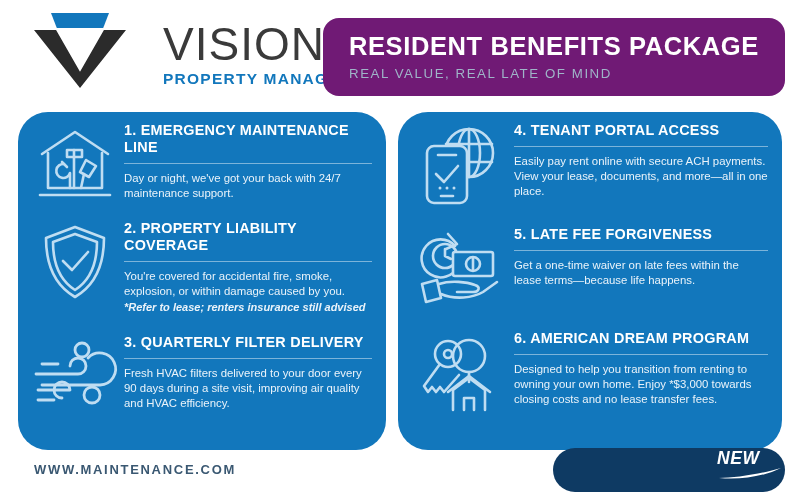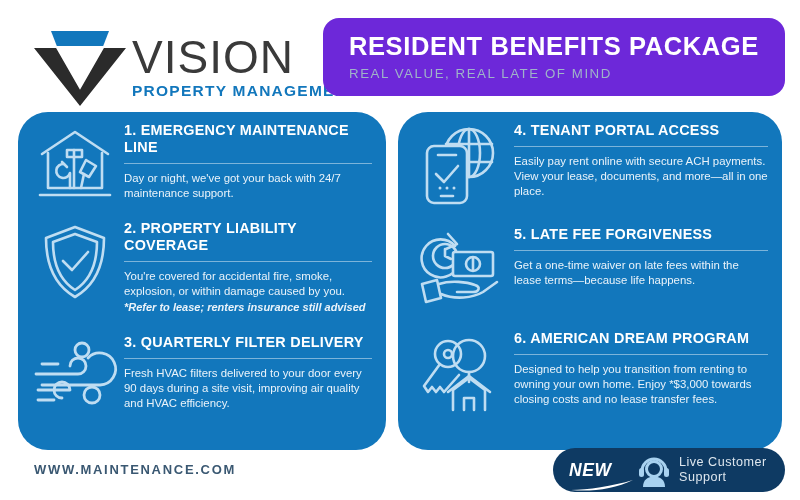--- a/index.html
+++ b/index.html
@@ -6,21 +6,21 @@
   html, body {
     width: 800px; height: 500px;
     background: #ffffff;
     font-family: "Liberation Sans", sans-serif;
     overflow: hidden;
   }
   .page { position: relative; width: 800px; height: 500px; background: #ffffff; }
 
   
   .header { position: absolute; left: 0; top: 0; width: 800px; height: 100px; }
-  .logo-wrap { position: absolute; left: 34px; top: 30px; display: flex; align-items: center; }
+  .logo-wrap { position: absolute; left: 34px; top: 12px; display: flex; align-items: flex-end; gap: 31px; }
   .logo-mark { position: relative; width: 92px; height: 76px; }
   .logo-bar {
     position: absolute; left: 17px; top: 1px; width: 58px; height: 15px;
     background: #1277BC;
     clip-path: polygon(0% 0%, 100% 0%, 90% 100%, 10% 100%);
   }
   .logo-v {
     position: absolute; left: 0px; top: 18px; width: 92px; height: 58px;
     background: #2B2B2B;
     clip-path: polygon(0% 0%, 24% 0%, 50% 72%, 76% 0%, 100% 0%, 50% 100%);
@@ -30,21 +30,21 @@
     font-size: 46px; font-weight: 400; letter-spacing: 1px; color: #3A3A3A;
     line-height: 0.95; font-family: "Liberation Sans", sans-serif;
   }
   .logo-sub {
     font-size: 15.5px; font-weight: 700; letter-spacing: 1.25px; color: #1277BC;
     margin-top: 3px;
   }
 
   .banner {
     position: absolute; left: 323px; top: 18px; width: 462px; height: 78px;
-    background: #6d28d9; border-radius: 16px;
+    background: #701a75; border-radius: 16px;
     display: flex; flex-direction: column; justify-content: center;
     padding-left: 26px;
   }
   .banner-title {
     color: #ffffff; font-size: 25.5px; font-weight: 700; letter-spacing: 0.6px;
     line-height: 1.08;
   }
   .banner-sub {
     color: #9FB4C8; font-size: 13.3px; font-weight: 400; letter-spacing: 1.55px;
     margin-top: 6px;
@@ -85,21 +85,21 @@
   .b4 .bicon, .b5 .bicon, .b6 .bicon { width: 108px; flex: 0 0 108px; }
 
   
   .footer-url {
     position: absolute; left: 34px; top: 462px;
     color: #3A5872; font-size: 13px; font-weight: 700; letter-spacing: 1.7px;
   }
   .support-badge {
     position: absolute; left: 553px; top: 448px; width: 232px; height: 44px;
     background: #0E3A63; border-radius: 22px;
-    display: flex; align-items: center; padding-left: 16px;
+    display: flex; align-items: flex-end; padding-left: 16px; flex-direction: column;
   }
   .new-wrap { position: relative; width: 68px; flex: 0 0 68px; }
   .new-text {
     color: #ffffff; font-size: 17.5px; font-weight: 700; letter-spacing: 0.6px;
     font-style: italic;
   }
   .new-swoosh { position: absolute; left: 0px; top: 20px; }
   .support-text {
     color: #DDE6EE; font-size: 12.6px; line-height: 1.18; letter-spacing: 0.5px;
     margin-left: 8px;

